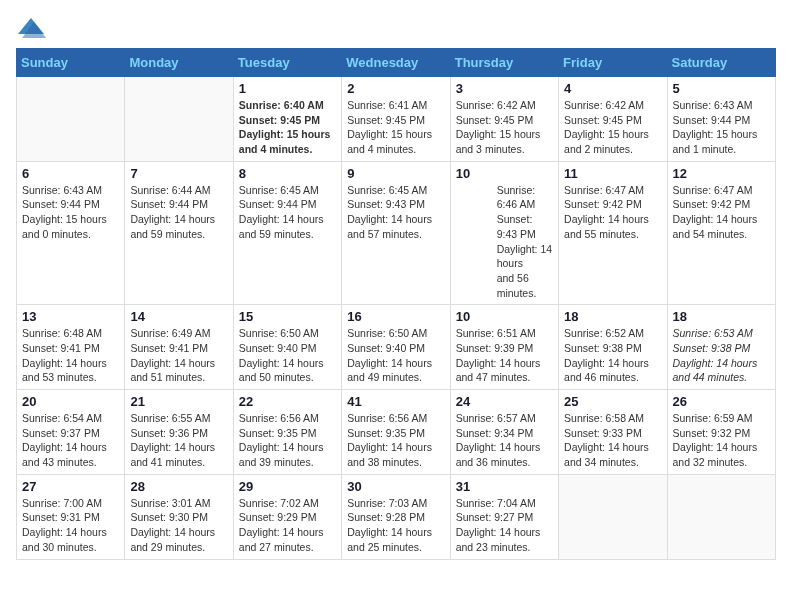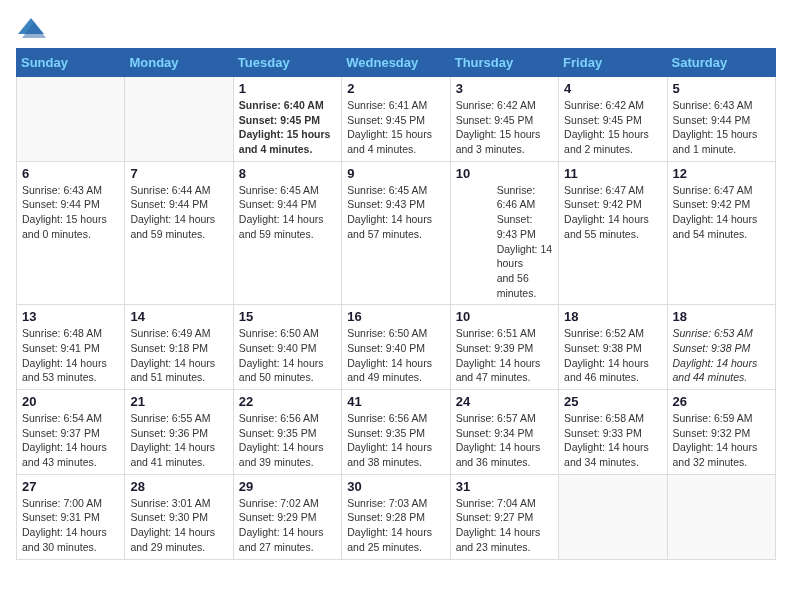--- a/index.html
+++ b/index.html
@@ -206,21 +206,21 @@
         <td>
           <span class="day-number">13</span>
           <div class="day-info" style="white-space: pre-line;">Sunrise: 6:48 AM
 Sunset: 9:41 PM
 Daylight: 14 hours
 and 53 minutes.</div>
         </td>
         <td>
           <span class="day-number">14</span>
           <div class="day-info" style="white-space: pre-line;">Sunrise: 6:49 AM
-Sunset: 9:18 PM
+Sunset: 9:41 PM
 Daylight: 14 hours
 and 51 minutes.</div>
         </td>
         <td>
           <span class="day-number">15</span>
           <div class="day-info" style="white-space: pre-line;">Sunrise: 6:50 AM
 Sunset: 9:40 PM
 Daylight: 14 hours
 and 50 minutes.</div>
         </td>

